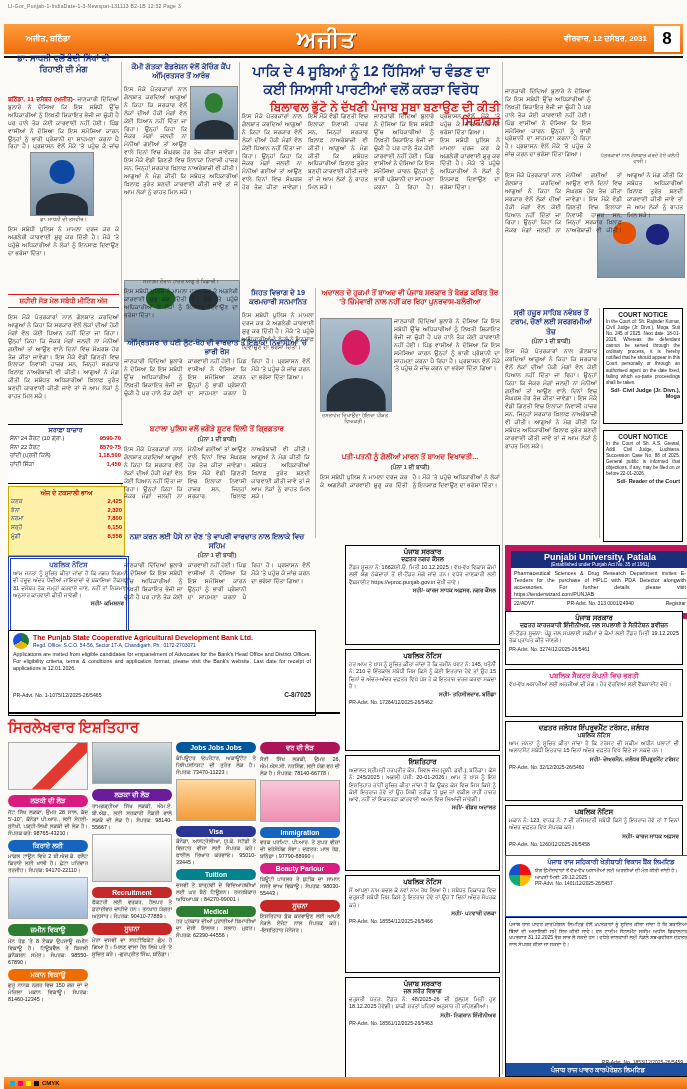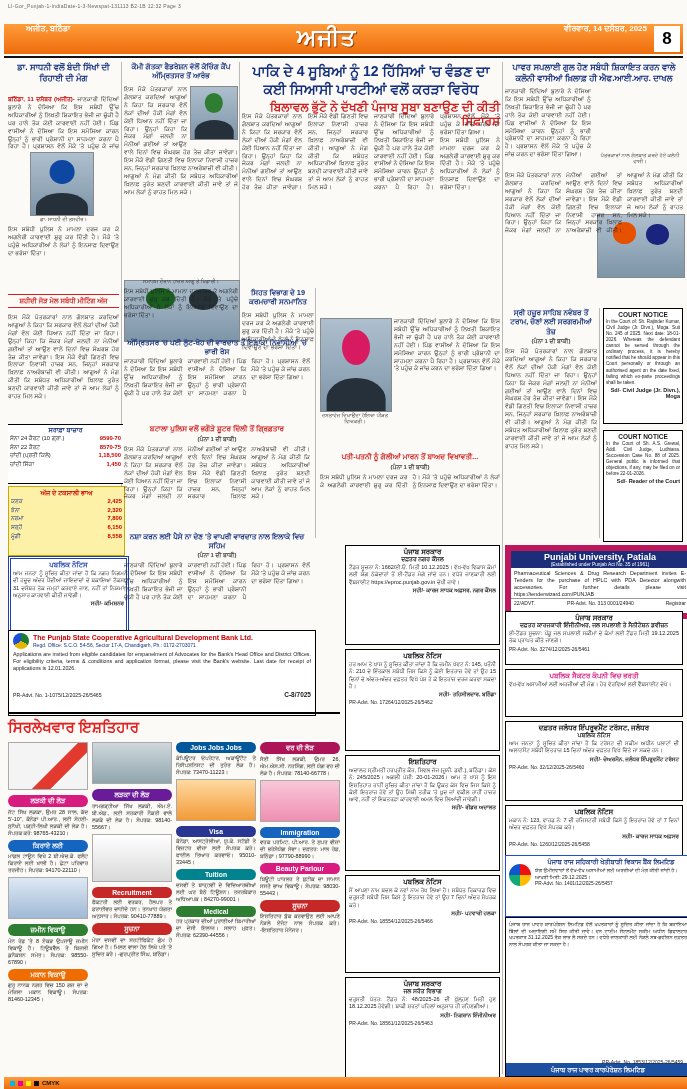--- a/index.html
+++ b/index.html
@@ -1,19 +1,19 @@
 <!DOCTYPE html>
 <html><head>
 <meta charset="utf-8">
 <style>
   html,body{margin:0;padding:0;background:#c9c9c9}
   .page{position:relative;width:687px;height:1089px;margin:0 auto;background:#fbfaf6;font-family:"Liberation Sans",sans-serif;color:#1a1a1a;overflow:hidden}
   .abs{position:absolute}
   .printline{font-size:5px;color:#666;letter-spacing:.3px;white-space:nowrap}
-  .masthead{background:linear-gradient(180deg,#ff9c3a,#ee6c0c);color:#fff;display:flex;}
+  .masthead{background:linear-gradient(180deg,#ff9c3a,#ee6c0c);color:#fff;display:flex;align-items:center}
   .m-edition{font-size:8px;font-weight:bold;padding-left:22px;width:150px}
   .m-logo{flex:1;text-align:center;font-size:23px;font-weight:bold;letter-spacing:1px;text-shadow:1px 1px 0 #8f3a00}
   .m-date{font-size:8px;font-weight:bold;width:170px;text-align:right;padding-right:36px}
   .m-page{position:absolute;right:3px;top:2px;width:26px;height:26px;background:#fff;color:#000;font-size:17px;font-weight:bold;display:flex;align-items:center;justify-content:center}
   .rule{background:#111}
   .vrule{background:#b9b9b9;width:1px}
   .hrule{background:#000;height:1.5px}
   .hl1{font-size:8.5px;font-weight:bold;color:#15317e;line-height:1.3;text-align:center}
   .hl-sm{font-size:7.3px;font-weight:bold;color:#15317e;line-height:1.3;text-align:center}
   .hl-red{color:#d02020}
@@ -89,32 +89,32 @@
 </head>
 <body>
 
 <div class="page">
 
   <div class="abs printline" style="left:8px;top:3px" data-bind="meta.printline">LI-Gor_Punjab-1-IndiaDate-1-3-Newspat-131113 B2-1B 12:32 Page 3</div>
 
   <div class="abs masthead" style="left:4px;top:24px;width:679px;height:30px">
     <div class="m-edition" data-bind="masthead.edition">ਅਜੀਤ, ਬਠਿੰਡਾ</div>
     <div class="m-logo" data-bind="masthead.logo">ਅਜੀਤ</div>
-    <div class="m-date" data-bind="masthead.date">ਵੀਰਵਾਰ, 14 ਦਸੰਬਰ, 2025</div>
+    <div class="m-date" data-bind="masthead.date">ਵੀਰਵਾਰ, 12 ਦਸੰਬਰ, 2031</div>
     <div class="m-page" data-bind="masthead.page">8</div>
   </div>
   <div class="abs rule" style="left:4px;top:56px;width:679px;height:2px"></div>
 
   <div class="abs vrule" style="left:121px;top:62px;height:564px"></div>
   <div class="abs vrule" style="left:239px;top:62px;height:272px"></div>
   <div class="abs vrule" style="left:315px;top:288px;height:250px"></div>
   <div class="abs vrule" style="left:502px;top:62px;height:1012px"></div>
   <div class="abs vrule" style="left:599px;top:308px;height:230px"></div>
 
-  <div class="abs hl1" style="left:8px;top:62px;width:111px" data-bind="articles.sadhni.h">ਡਾ. ਸਾਧਨੀ ਵਲੋਂ ਬੰਦੀ ਸਿੱਖਾਂ ਦੀ ਰਿਹਾਈ ਦੀ ਮੰਗ</div>
+  <div class="abs hl1" style="left:8px;top:53px;width:111px" data-bind="articles.sadhni.h">ਡਾ. ਸਾਧਨੀ ਵਲੋਂ ਬੰਦੀ ਸਿੱਖਾਂ ਦੀ ਰਿਹਾਈ ਦੀ ਮੰਗ</div>
   <div class="abs body clip" style="left:8px;top:96px;width:111px;height:54px">
     <span class="dateline" data-bind="articles.sadhni.dl">ਬਠਿੰਡਾ, 11 ਦਸੰਬਰ (ਅਜੀਤ)-</span>
     <span data-bind="filler.b">ਜਾਣਕਾਰੀ ਦਿੰਦਿਆਂ ਬੁਲਾਰੇ ਨੇ ਦੱਸਿਆ ਕਿ ਇਸ ਸਬੰਧੀ ਉੱਚ ਅਧਿਕਾਰੀਆਂ ਨੂੰ ਲਿਖਤੀ ਸ਼ਿਕਾਇਤ ਭੇਜੀ ਜਾ ਚੁੱਕੀ ਹੈ ਪਰ ਹਾਲੇ ਤੱਕ ਕੋਈ ਕਾਰਵਾਈ ਨਹੀਂ ਹੋਈ। ਪਿੰਡ ਵਾਸੀਆਂ ਨੇ ਦੱਸਿਆ ਕਿ ਇਸ ਸਮੱਸਿਆ ਕਾਰਨ ਉਨ੍ਹਾਂ ਨੂੰ ਭਾਰੀ ਪ੍ਰੇਸ਼ਾਨੀ ਦਾ ਸਾਹਮਣਾ ਕਰਨਾ ਪੈ ਰਿਹਾ ਹੈ। ਪ੍ਰਸ਼ਾਸਨ ਵੱਲੋਂ ਮੌਕੇ 'ਤੇ ਪਹੁੰਚ ਕੇ ਜਾਂਚ ਕਰਨ ਦਾ ਭਰੋਸਾ ਦਿੱਤਾ ਗਿਆ।</span>
   </div>
   <div class="abs photo" style="left:30px;top:152px;width:62px;height:62px;--t:#0d47a1"></div>
   <div class="abs cap" style="left:8px;top:216px;width:111px" data-bind="captions.sadhni">ਡਾ. ਸਾਧਨੀ ਦੀ ਤਸਵੀਰ।</div>
   <div class="abs body clip" style="left:8px;top:226px;width:111px;height:66px" data-bind="filler.c">ਇਸ ਸਬੰਧੀ ਪੁਲਿਸ ਨੇ ਮਾਮਲਾ ਦਰਜ ਕਰ ਕੇ ਅਗਲੇਰੀ ਕਾਰਵਾਈ ਸ਼ੁਰੂ ਕਰ ਦਿੱਤੀ ਹੈ। ਮੌਕੇ 'ਤੇ ਪਹੁੰਚੇ ਅਧਿਕਾਰੀਆਂ ਨੇ ਲੋਕਾਂ ਨੂੰ ਇਨਸਾਫ਼ ਦਿਵਾਉਣ ਦਾ ਭਰੋਸਾ ਦਿੱਤਾ।</div>
   <div class="abs redband" style="left:8px;top:294px;width:111px" data-bind="articles.meeting.h">ਸ਼ਹੀਦੀ ਜੋੜ ਮੇਲ ਸਬੰਧੀ ਮੀਟਿੰਗ ਅੱਜ</div>
   <div class="abs body clip" style="left:8px;top:314px;width:111px;height:106px" data-bind="filler.a">ਇਸ ਮੌਕੇ ਪੱਤਰਕਾਰਾਂ ਨਾਲ ਗੱਲਬਾਤ ਕਰਦਿਆਂ ਆਗੂਆਂ ਨੇ ਕਿਹਾ ਕਿ ਸਰਕਾਰ ਵੱਲੋਂ ਲੋਕਾਂ ਦੀਆਂ ਹੱਕੀ ਮੰਗਾਂ ਵੱਲ ਕੋਈ ਧਿਆਨ ਨਹੀਂ ਦਿੱਤਾ ਜਾ ਰਿਹਾ। ਉਨ੍ਹਾਂ ਕਿਹਾ ਕਿ ਜੇਕਰ ਮੰਗਾਂ ਜਲਦੀ ਨਾ ਮੰਨੀਆਂ ਗਈਆਂ ਤਾਂ ਆਉਣ ਵਾਲੇ ਦਿਨਾਂ ਵਿਚ ਸੰਘਰਸ਼ ਹੋਰ ਤੇਜ਼ ਕੀਤਾ ਜਾਵੇਗਾ। ਇਸ ਮੌਕੇ ਵੱਡੀ ਗਿਣਤੀ ਵਿਚ ਇਲਾਕਾ ਨਿਵਾਸੀ ਹਾਜ਼ਰ ਸਨ, ਜਿਨ੍ਹਾਂ ਸਰਕਾਰ ਖ਼ਿਲਾਫ਼ ਨਾਅਰੇਬਾਜ਼ੀ ਵੀ ਕੀਤੀ। ਆਗੂਆਂ ਨੇ ਮੰਗ ਕੀਤੀ ਕਿ ਸਬੰਧਤ ਅਧਿਕਾਰੀਆਂ ਖ਼ਿਲਾਫ਼ ਤੁਰੰਤ ਬਣਦੀ ਕਾਰਵਾਈ ਕੀਤੀ ਜਾਵੇ ਤਾਂ ਜੋ ਆਮ ਲੋਕਾਂ ਨੂੰ ਰਾਹਤ ਮਿਲ ਸਕੇ।</div>
 
@@ -220,20 +220,21 @@
   <div class="abs sub-red" style="left:242px;top:100px;width:258px" data-bind="articles.pak.sub">ਬਿਲਾਵਲ ਭੁੱਟੋ ਨੇ ਦੱਖਣੀ ਪੰਜਾਬ ਸੂਬਾ ਬਣਾਉਣ ਦੀ ਕੀਤੀ ਸਿਫ਼ਾਰਸ਼</div>
   <div class="abs body cols4 clip" style="left:242px;top:113px;width:258px;height:170px">
     <div data-bind="filler.a">ਇਸ ਮੌਕੇ ਪੱਤਰਕਾਰਾਂ ਨਾਲ ਗੱਲਬਾਤ ਕਰਦਿਆਂ ਆਗੂਆਂ ਨੇ ਕਿਹਾ ਕਿ ਸਰਕਾਰ ਵੱਲੋਂ ਲੋਕਾਂ ਦੀਆਂ ਹੱਕੀ ਮੰਗਾਂ ਵੱਲ ਕੋਈ ਧਿਆਨ ਨਹੀਂ ਦਿੱਤਾ ਜਾ ਰਿਹਾ। ਉਨ੍ਹਾਂ ਕਿਹਾ ਕਿ ਜੇਕਰ ਮੰਗਾਂ ਜਲਦੀ ਨਾ ਮੰਨੀਆਂ ਗਈਆਂ ਤਾਂ ਆਉਣ ਵਾਲੇ ਦਿਨਾਂ ਵਿਚ ਸੰਘਰਸ਼ ਹੋਰ ਤੇਜ਼ ਕੀਤਾ ਜਾਵੇਗਾ। ਇਸ ਮੌਕੇ ਵੱਡੀ ਗਿਣਤੀ ਵਿਚ ਇਲਾਕਾ ਨਿਵਾਸੀ ਹਾਜ਼ਰ ਸਨ, ਜਿਨ੍ਹਾਂ ਸਰਕਾਰ ਖ਼ਿਲਾਫ਼ ਨਾਅਰੇਬਾਜ਼ੀ ਵੀ ਕੀਤੀ। ਆਗੂਆਂ ਨੇ ਮੰਗ ਕੀਤੀ ਕਿ ਸਬੰਧਤ ਅਧਿਕਾਰੀਆਂ ਖ਼ਿਲਾਫ਼ ਤੁਰੰਤ ਬਣਦੀ ਕਾਰਵਾਈ ਕੀਤੀ ਜਾਵੇ ਤਾਂ ਜੋ ਆਮ ਲੋਕਾਂ ਨੂੰ ਰਾਹਤ ਮਿਲ ਸਕੇ।</div>
     <div data-bind="filler.b">ਜਾਣਕਾਰੀ ਦਿੰਦਿਆਂ ਬੁਲਾਰੇ ਨੇ ਦੱਸਿਆ ਕਿ ਇਸ ਸਬੰਧੀ ਉੱਚ ਅਧਿਕਾਰੀਆਂ ਨੂੰ ਲਿਖਤੀ ਸ਼ਿਕਾਇਤ ਭੇਜੀ ਜਾ ਚੁੱਕੀ ਹੈ ਪਰ ਹਾਲੇ ਤੱਕ ਕੋਈ ਕਾਰਵਾਈ ਨਹੀਂ ਹੋਈ। ਪਿੰਡ ਵਾਸੀਆਂ ਨੇ ਦੱਸਿਆ ਕਿ ਇਸ ਸਮੱਸਿਆ ਕਾਰਨ ਉਨ੍ਹਾਂ ਨੂੰ ਭਾਰੀ ਪ੍ਰੇਸ਼ਾਨੀ ਦਾ ਸਾਹਮਣਾ ਕਰਨਾ ਪੈ ਰਿਹਾ ਹੈ। ਪ੍ਰਸ਼ਾਸਨ ਵੱਲੋਂ ਮੌਕੇ 'ਤੇ ਪਹੁੰਚ ਕੇ ਜਾਂਚ ਕਰਨ ਦਾ ਭਰੋਸਾ ਦਿੱਤਾ ਗਿਆ।</div>
     <div data-bind="filler.c">ਇਸ ਸਬੰਧੀ ਪੁਲਿਸ ਨੇ ਮਾਮਲਾ ਦਰਜ ਕਰ ਕੇ ਅਗਲੇਰੀ ਕਾਰਵਾਈ ਸ਼ੁਰੂ ਕਰ ਦਿੱਤੀ ਹੈ। ਮੌਕੇ 'ਤੇ ਪਹੁੰਚੇ ਅਧਿਕਾਰੀਆਂ ਨੇ ਲੋਕਾਂ ਨੂੰ ਇਨਸਾਫ਼ ਦਿਵਾਉਣ ਦਾ ਭਰੋਸਾ ਦਿੱਤਾ।</div>
   </div>
 
   <div class="abs hl-sm" style="left:242px;top:288px;width:72px" data-bind="articles.staff.h">ਸਿਹਤ ਵਿਭਾਗ ਦੇ 19 ਕਰਮਚਾਰੀ ਸਨਮਾਨਿਤ</div>
   <div class="abs body clip" style="left:242px;top:312px;width:72px;height:108px" data-bind="filler.c">ਇਸ ਸਬੰਧੀ ਪੁਲਿਸ ਨੇ ਮਾਮਲਾ ਦਰਜ ਕਰ ਕੇ ਅਗਲੇਰੀ ਕਾਰਵਾਈ ਸ਼ੁਰੂ ਕਰ ਦਿੱਤੀ ਹੈ। ਮੌਕੇ 'ਤੇ ਪਹੁੰਚੇ ਅਧਿਕਾਰੀਆਂ ਨੇ ਲੋਕਾਂ ਨੂੰ ਇਨਸਾਫ਼ ਦਿਵਾਉਣ ਦਾ ਭਰੋਸਾ ਦਿੱਤਾ।</div>
 
+  <div class="abs hl-sm hl-red" style="left:320px;top:288px;width:180px" data-bind="articles.courtorder.h">ਅਦਾਲਤ ਦੇ ਹੁਕਮਾਂ ਤੋਂ ਬਾਅਦ ਵੀ ਪੰਜਾਬ ਸਰਕਾਰ ਤੇ ਬੋਰਡ ਕਥਿਤ ਤੌਰ 'ਤੇ ਜ਼ਿੰਮੇਵਾਰੀ ਨਾਲ ਨਹੀਂ ਕਰ ਰਿਹਾ ਪੁਨਰਵਾਸ-ਬਲੌਰੀਆ</div>
   <div class="abs clip" style="left:320px;top:318px;width:180px;height:130px">
     <div style="float:left;width:70px;margin:0 4px 2px 0">
       <div class="photo" style="width:70px;height:92px;--t:#d81b60"></div>
       <div class="cap" data-bind="captions.court">ਦਸਤਾਵੇਜ਼ ਦਿਖਾਉਂਦਾ ਹੋਇਆ ਪੀੜਤ ਵਿਅਕਤੀ।</div>
     </div>
     <div class="body" data-bind="filler.b">ਜਾਣਕਾਰੀ ਦਿੰਦਿਆਂ ਬੁਲਾਰੇ ਨੇ ਦੱਸਿਆ ਕਿ ਇਸ ਸਬੰਧੀ ਉੱਚ ਅਧਿਕਾਰੀਆਂ ਨੂੰ ਲਿਖਤੀ ਸ਼ਿਕਾਇਤ ਭੇਜੀ ਜਾ ਚੁੱਕੀ ਹੈ ਪਰ ਹਾਲੇ ਤੱਕ ਕੋਈ ਕਾਰਵਾਈ ਨਹੀਂ ਹੋਈ। ਪਿੰਡ ਵਾਸੀਆਂ ਨੇ ਦੱਸਿਆ ਕਿ ਇਸ ਸਮੱਸਿਆ ਕਾਰਨ ਉਨ੍ਹਾਂ ਨੂੰ ਭਾਰੀ ਪ੍ਰੇਸ਼ਾਨੀ ਦਾ ਸਾਹਮਣਾ ਕਰਨਾ ਪੈ ਰਿਹਾ ਹੈ। ਪ੍ਰਸ਼ਾਸਨ ਵੱਲੋਂ ਮੌਕੇ 'ਤੇ ਪਹੁੰਚ ਕੇ ਜਾਂਚ ਕਰਨ ਦਾ ਭਰੋਸਾ ਦਿੱਤਾ ਗਿਆ।</div>
   </div>
 
   <div class="abs hl-sm hl-red" style="left:320px;top:452px;width:180px" data-bind="articles.pati.h">ਪਤੀ-ਪਤਨੀ ਨੂੰ ਗੋਲੀਆਂ ਮਾਰਨ ਤੋਂ ਬਾਅਦ ਵਿਖਾਵਤੀ...</div>
   <div class="abs cont" style="left:320px;top:464px;width:180px" data-bind="cont">(ਪੰਨਾ 1 ਦੀ ਬਾਕੀ)</div>
@@ -275,21 +276,20 @@
 
       <div class="notice" style="min-height: 100px;">
         <div class="nt" data-bind-item="t" style="color: rgb(0, 0, 0);">ਪੰਜਾਬ ਸਰਕਾਰ</div>
         <div class="nst" data-bind-item="st">ਜਲ ਸਰੋਤ ਵਿਭਾਗ</div>
         <div class="nb" data-bind-item="b">ਦਰੁਸਤੀ ਪੱਤਰ: ਟੈਂਡਰ ਨੰ: 48/2025-26 ਦੀ ਖੁੱਲ੍ਹਣ ਮਿਤੀ ਹੁਣ 18.12.2025 ਹੋਵੇਗੀ। ਬਾਕੀ ਸ਼ਰਤਾਂ ਪਹਿਲਾਂ ਅਨੁਸਾਰ ਹੀ ਰਹਿਣਗੀਆਂ।</div>
         <div class="ns" data-bind-item="s">ਸਹੀ/- ਨਿਗਰਾਨ ਇੰਜੀਨੀਅਰ</div>
         <div class="nr" data-bind-item="r">PR-Advt. No. 18561/12/2025-26/5463</div>
       </div>
     </div>
 
-  <div class="abs hl1" style="left:505px;top:62px;width:178px" data-bind="articles.power.h">ਪਾਵਰ ਸਪਲਾਈ ਗੁਲ ਹੋਣ ਸਬੰਧੀ ਸ਼ਿਕਾਇਤ ਕਰਨ ਵਾਲੇ ਕਲੋਨੀ ਵਾਸੀਆਂ ਖ਼ਿਲਾਫ਼ ਹੀ ਐਫ.ਆਈ.ਆਰ. ਦਾਖਲ</div>
   <div class="abs body clip" style="left:505px;top:88px;width:86px;height:80px" data-bind="filler.b">ਜਾਣਕਾਰੀ ਦਿੰਦਿਆਂ ਬੁਲਾਰੇ ਨੇ ਦੱਸਿਆ ਕਿ ਇਸ ਸਬੰਧੀ ਉੱਚ ਅਧਿਕਾਰੀਆਂ ਨੂੰ ਲਿਖਤੀ ਸ਼ਿਕਾਇਤ ਭੇਜੀ ਜਾ ਚੁੱਕੀ ਹੈ ਪਰ ਹਾਲੇ ਤੱਕ ਕੋਈ ਕਾਰਵਾਈ ਨਹੀਂ ਹੋਈ। ਪਿੰਡ ਵਾਸੀਆਂ ਨੇ ਦੱਸਿਆ ਕਿ ਇਸ ਸਮੱਸਿਆ ਕਾਰਨ ਉਨ੍ਹਾਂ ਨੂੰ ਭਾਰੀ ਪ੍ਰੇਸ਼ਾਨੀ ਦਾ ਸਾਹਮਣਾ ਕਰਨਾ ਪੈ ਰਿਹਾ ਹੈ। ਪ੍ਰਸ਼ਾਸਨ ਵੱਲੋਂ ਮੌਕੇ 'ਤੇ ਪਹੁੰਚ ਕੇ ਜਾਂਚ ਕਰਨ ਦਾ ਭਰੋਸਾ ਦਿੱਤਾ ਗਿਆ।</div>
   <div class="abs photo group" style="left:597px;top:88px;width:86px;height:62px;--t:#e65100;--t2:#1a237e"></div>
   <div class="abs cap" style="left:597px;top:152px;width:86px" data-bind="captions.power">ਪੱਤਰਕਾਰਾਂ ਨਾਲ ਗੱਲਬਾਤ ਕਰਦੇ ਹੋਏ ਕਲੋਨੀ ਵਾਸੀ।</div>
   <div class="abs body cols3 clip" style="left:505px;top:172px;width:178px;height:130px" data-bind="filler.a">ਇਸ ਮੌਕੇ ਪੱਤਰਕਾਰਾਂ ਨਾਲ ਗੱਲਬਾਤ ਕਰਦਿਆਂ ਆਗੂਆਂ ਨੇ ਕਿਹਾ ਕਿ ਸਰਕਾਰ ਵੱਲੋਂ ਲੋਕਾਂ ਦੀਆਂ ਹੱਕੀ ਮੰਗਾਂ ਵੱਲ ਕੋਈ ਧਿਆਨ ਨਹੀਂ ਦਿੱਤਾ ਜਾ ਰਿਹਾ। ਉਨ੍ਹਾਂ ਕਿਹਾ ਕਿ ਜੇਕਰ ਮੰਗਾਂ ਜਲਦੀ ਨਾ ਮੰਨੀਆਂ ਗਈਆਂ ਤਾਂ ਆਉਣ ਵਾਲੇ ਦਿਨਾਂ ਵਿਚ ਸੰਘਰਸ਼ ਹੋਰ ਤੇਜ਼ ਕੀਤਾ ਜਾਵੇਗਾ। ਇਸ ਮੌਕੇ ਵੱਡੀ ਗਿਣਤੀ ਵਿਚ ਇਲਾਕਾ ਨਿਵਾਸੀ ਹਾਜ਼ਰ ਸਨ, ਜਿਨ੍ਹਾਂ ਸਰਕਾਰ ਖ਼ਿਲਾਫ਼ ਨਾਅਰੇਬਾਜ਼ੀ ਵੀ ਕੀਤੀ। ਆਗੂਆਂ ਨੇ ਮੰਗ ਕੀਤੀ ਕਿ ਸਬੰਧਤ ਅਧਿਕਾਰੀਆਂ ਖ਼ਿਲਾਫ਼ ਤੁਰੰਤ ਬਣਦੀ ਕਾਰਵਾਈ ਕੀਤੀ ਜਾਵੇ ਤਾਂ ਜੋ ਆਮ ਲੋਕਾਂ ਨੂੰ ਰਾਹਤ ਮਿਲ ਸਕੇ।</div>
 
   <div class="abs hl-sm" style="left:505px;top:308px;width:92px" data-bind="articles.muktsar.h">ਸ੍ਰੀ ਹਜ਼ੂਰ ਸਾਹਿਬ ਨਵੰਬਰ ਤੋਂ ਟਰਾਮ, ਚੋਣਾਂ ਲਈ ਸਰਗਰਮੀਆਂ ਤੇਜ਼</div>
   <div class="abs cont" style="left:505px;top:338px;width:92px" data-bind="cont">(ਪੰਨਾ 1 ਦੀ ਬਾਕੀ)</div>
   <div class="abs body clip" style="left:505px;top:348px;width:92px;height:192px" data-bind="filler.a">ਇਸ ਮੌਕੇ ਪੱਤਰਕਾਰਾਂ ਨਾਲ ਗੱਲਬਾਤ ਕਰਦਿਆਂ ਆਗੂਆਂ ਨੇ ਕਿਹਾ ਕਿ ਸਰਕਾਰ ਵੱਲੋਂ ਲੋਕਾਂ ਦੀਆਂ ਹੱਕੀ ਮੰਗਾਂ ਵੱਲ ਕੋਈ ਧਿਆਨ ਨਹੀਂ ਦਿੱਤਾ ਜਾ ਰਿਹਾ। ਉਨ੍ਹਾਂ ਕਿਹਾ ਕਿ ਜੇਕਰ ਮੰਗਾਂ ਜਲਦੀ ਨਾ ਮੰਨੀਆਂ ਗਈਆਂ ਤਾਂ ਆਉਣ ਵਾਲੇ ਦਿਨਾਂ ਵਿਚ ਸੰਘਰਸ਼ ਹੋਰ ਤੇਜ਼ ਕੀਤਾ ਜਾਵੇਗਾ। ਇਸ ਮੌਕੇ ਵੱਡੀ ਗਿਣਤੀ ਵਿਚ ਇਲਾਕਾ ਨਿਵਾਸੀ ਹਾਜ਼ਰ ਸਨ, ਜਿਨ੍ਹਾਂ ਸਰਕਾਰ ਖ਼ਿਲਾਫ਼ ਨਾਅਰੇਬਾਜ਼ੀ ਵੀ ਕੀਤੀ। ਆਗੂਆਂ ਨੇ ਮੰਗ ਕੀਤੀ ਕਿ ਸਬੰਧਤ ਅਧਿਕਾਰੀਆਂ ਖ਼ਿਲਾਫ਼ ਤੁਰੰਤ ਬਣਦੀ ਕਾਰਵਾਈ ਕੀਤੀ ਜਾਵੇ ਤਾਂ ਜੋ ਆਮ ਲੋਕਾਂ ਨੂੰ ਰਾਹਤ ਮਿਲ ਸਕੇ।</div>
 
   <div class="abs" style="left:603px;top:308px;width:80px">

